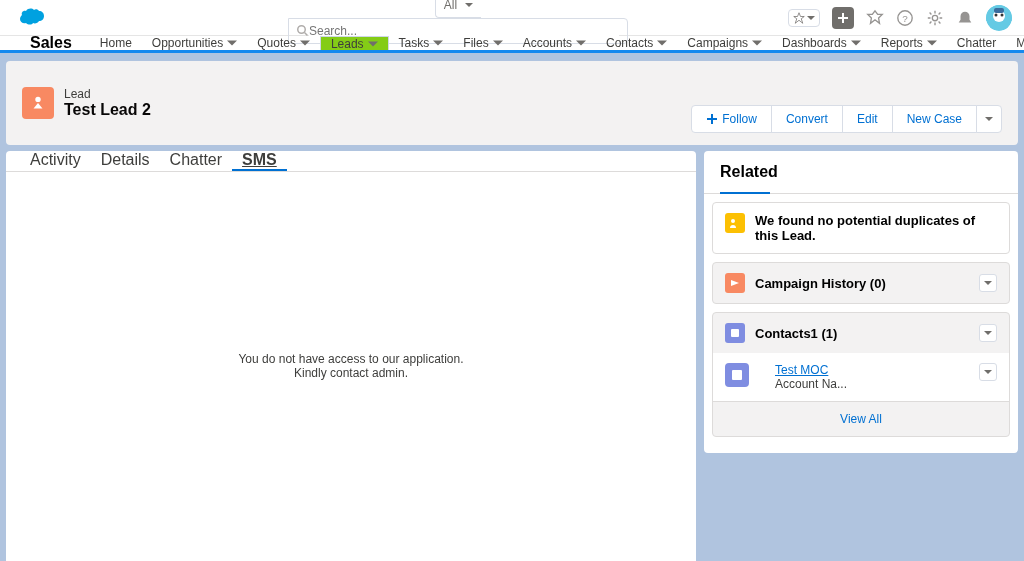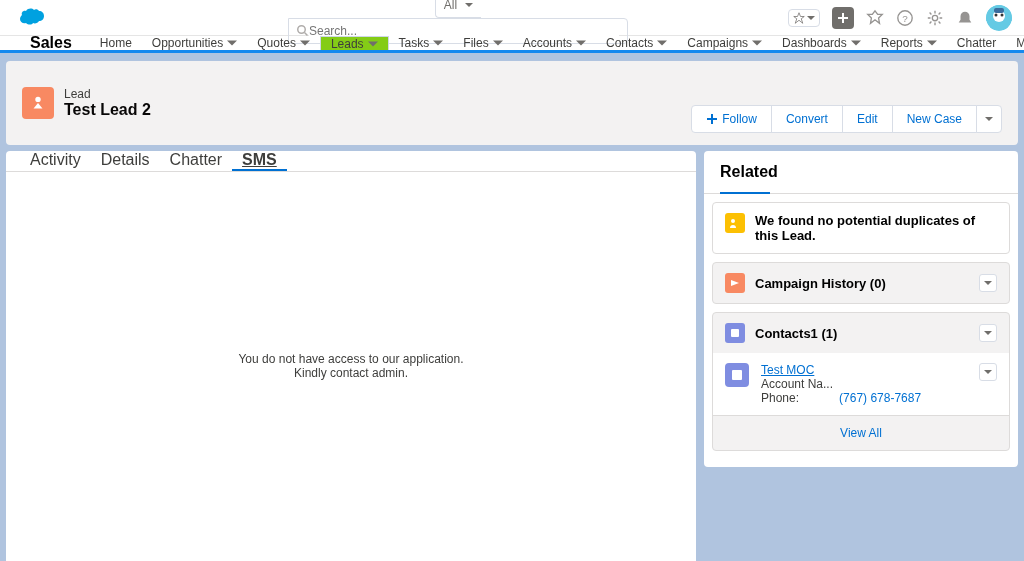--- a/index.html
+++ b/index.html
@@ -59,21 +59,21 @@
 .rel-card { border: 1px solid #dddbda; border-radius: 4px; margin-bottom: 8px; }
 .rel-dup { display: flex; padding: 10px 12px; gap: 10px; align-items: flex-start; }
 .rel-dup-icon { width: 20px; height: 20px; border-radius: 3px; background: #fcc003; display: flex; align-items: center; justify-content: center; flex-shrink: 0; }
 .rel-dup-text { font-size: 13px; font-weight: 700; }
 .rel-section { background: #f3f2f2; }
 .rel-head { display: flex; align-items: center; padding: 10px 12px; gap: 10px; }
 .rel-head-icon { width: 20px; height: 20px; border-radius: 3px; display: flex; align-items: center; justify-content: center; }
 .rel-head-title { font-size: 13px; font-weight: 700; }
 .rel-chev { margin-left: auto; width: 18px; height: 18px; border: 1px solid #d8dde6; border-radius: 3px; background: #fff; display: flex; align-items: center; justify-content: center; cursor: pointer; }
 .rel-body { background: #fff; padding: 10px 12px; }
-.contact-row { display: flex; gap: 12px; }
+.contact-row { display: flex; gap: 26px; }
 .contact-icon { width: 24px; height: 24px; border-radius: 4px; background: #7f8de1; display: flex; align-items: center; justify-content: center; }
 .contact-info { flex: 1; font-size: 12px; }
 .contact-name { color: #0070d2; text-decoration: underline; cursor: pointer; }
 .contact-field { color: #3e3e3c; }
 .contact-phone { color: #0070d2; }
 .view-all { text-align: center; padding: 10px; font-size: 12px; color: #0070d2; cursor: pointer; border-top: 1px solid #dddbda; }
 .rel-action { margin-left: auto; width: 18px; height: 18px; border: 1px solid #d8dde6; border-radius: 3px; background: #fff; display: flex; align-items: center; justify-content: center; cursor: pointer; }
 .phone-row { display: flex; gap: 40px; }
 </style>
 </head>
@@ -333,24 +333,20 @@
           <div class="rel-body">
             <div class="contact-row">
               <div class="contact-icon">
                 <svg width="14" height="14" viewBox="0 0 14 14">
                     <rect x="2" y="2" width="10" height="10" rx="1" fill="#fff"></rect>
                   </svg>
               </div>
               <div class="contact-info">
                 <div class="contact-name">Test MOC</div>
                 <div class="contact-field">Account Na...</div>
-                <div class="phone-row">
-                  <span class="contact-field">Phone:</span>
-                  <span class="contact-phone">(767) 678-7687</span>
-                </div>
               </div>
               <div class="rel-action">
                   <svg width="8" height="8" viewBox="0 0 8 8">
                     <path d="M0 2l4 4 4-4z" fill="#706e6b"></path>
                   </svg>
                 </div>
             </div>
           </div>
           <div class="view-all">View All</div>
         </div>

